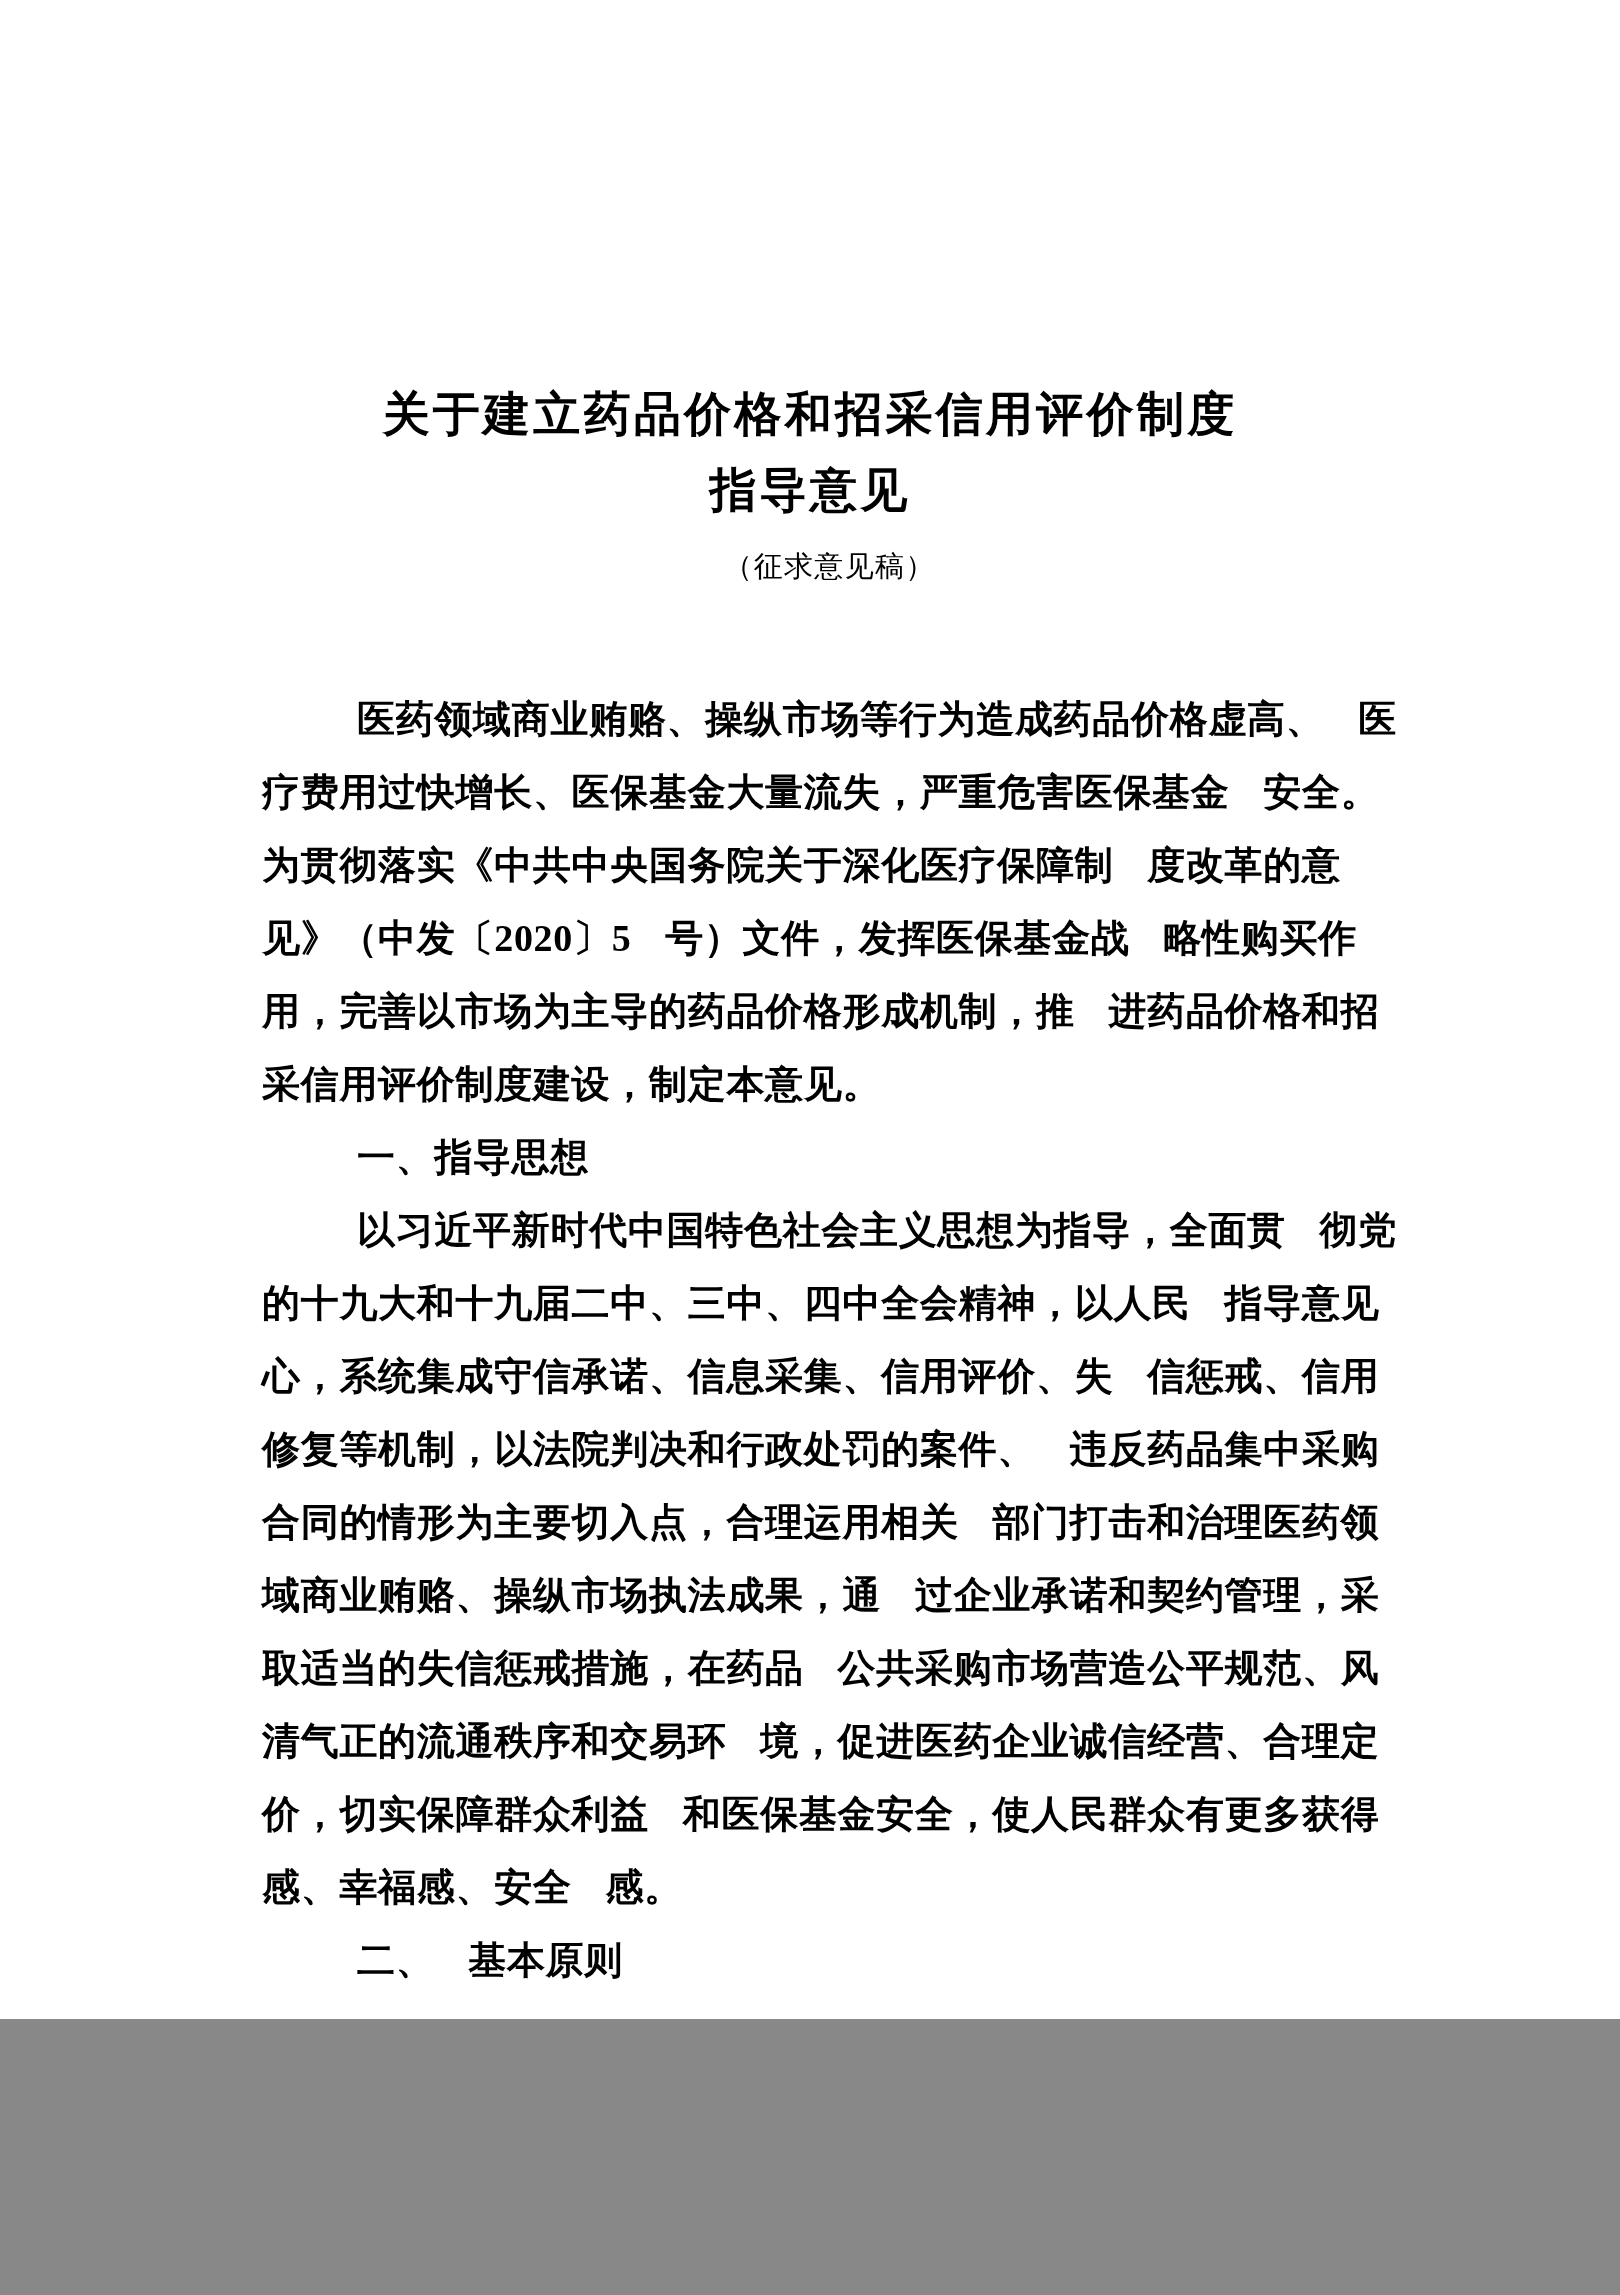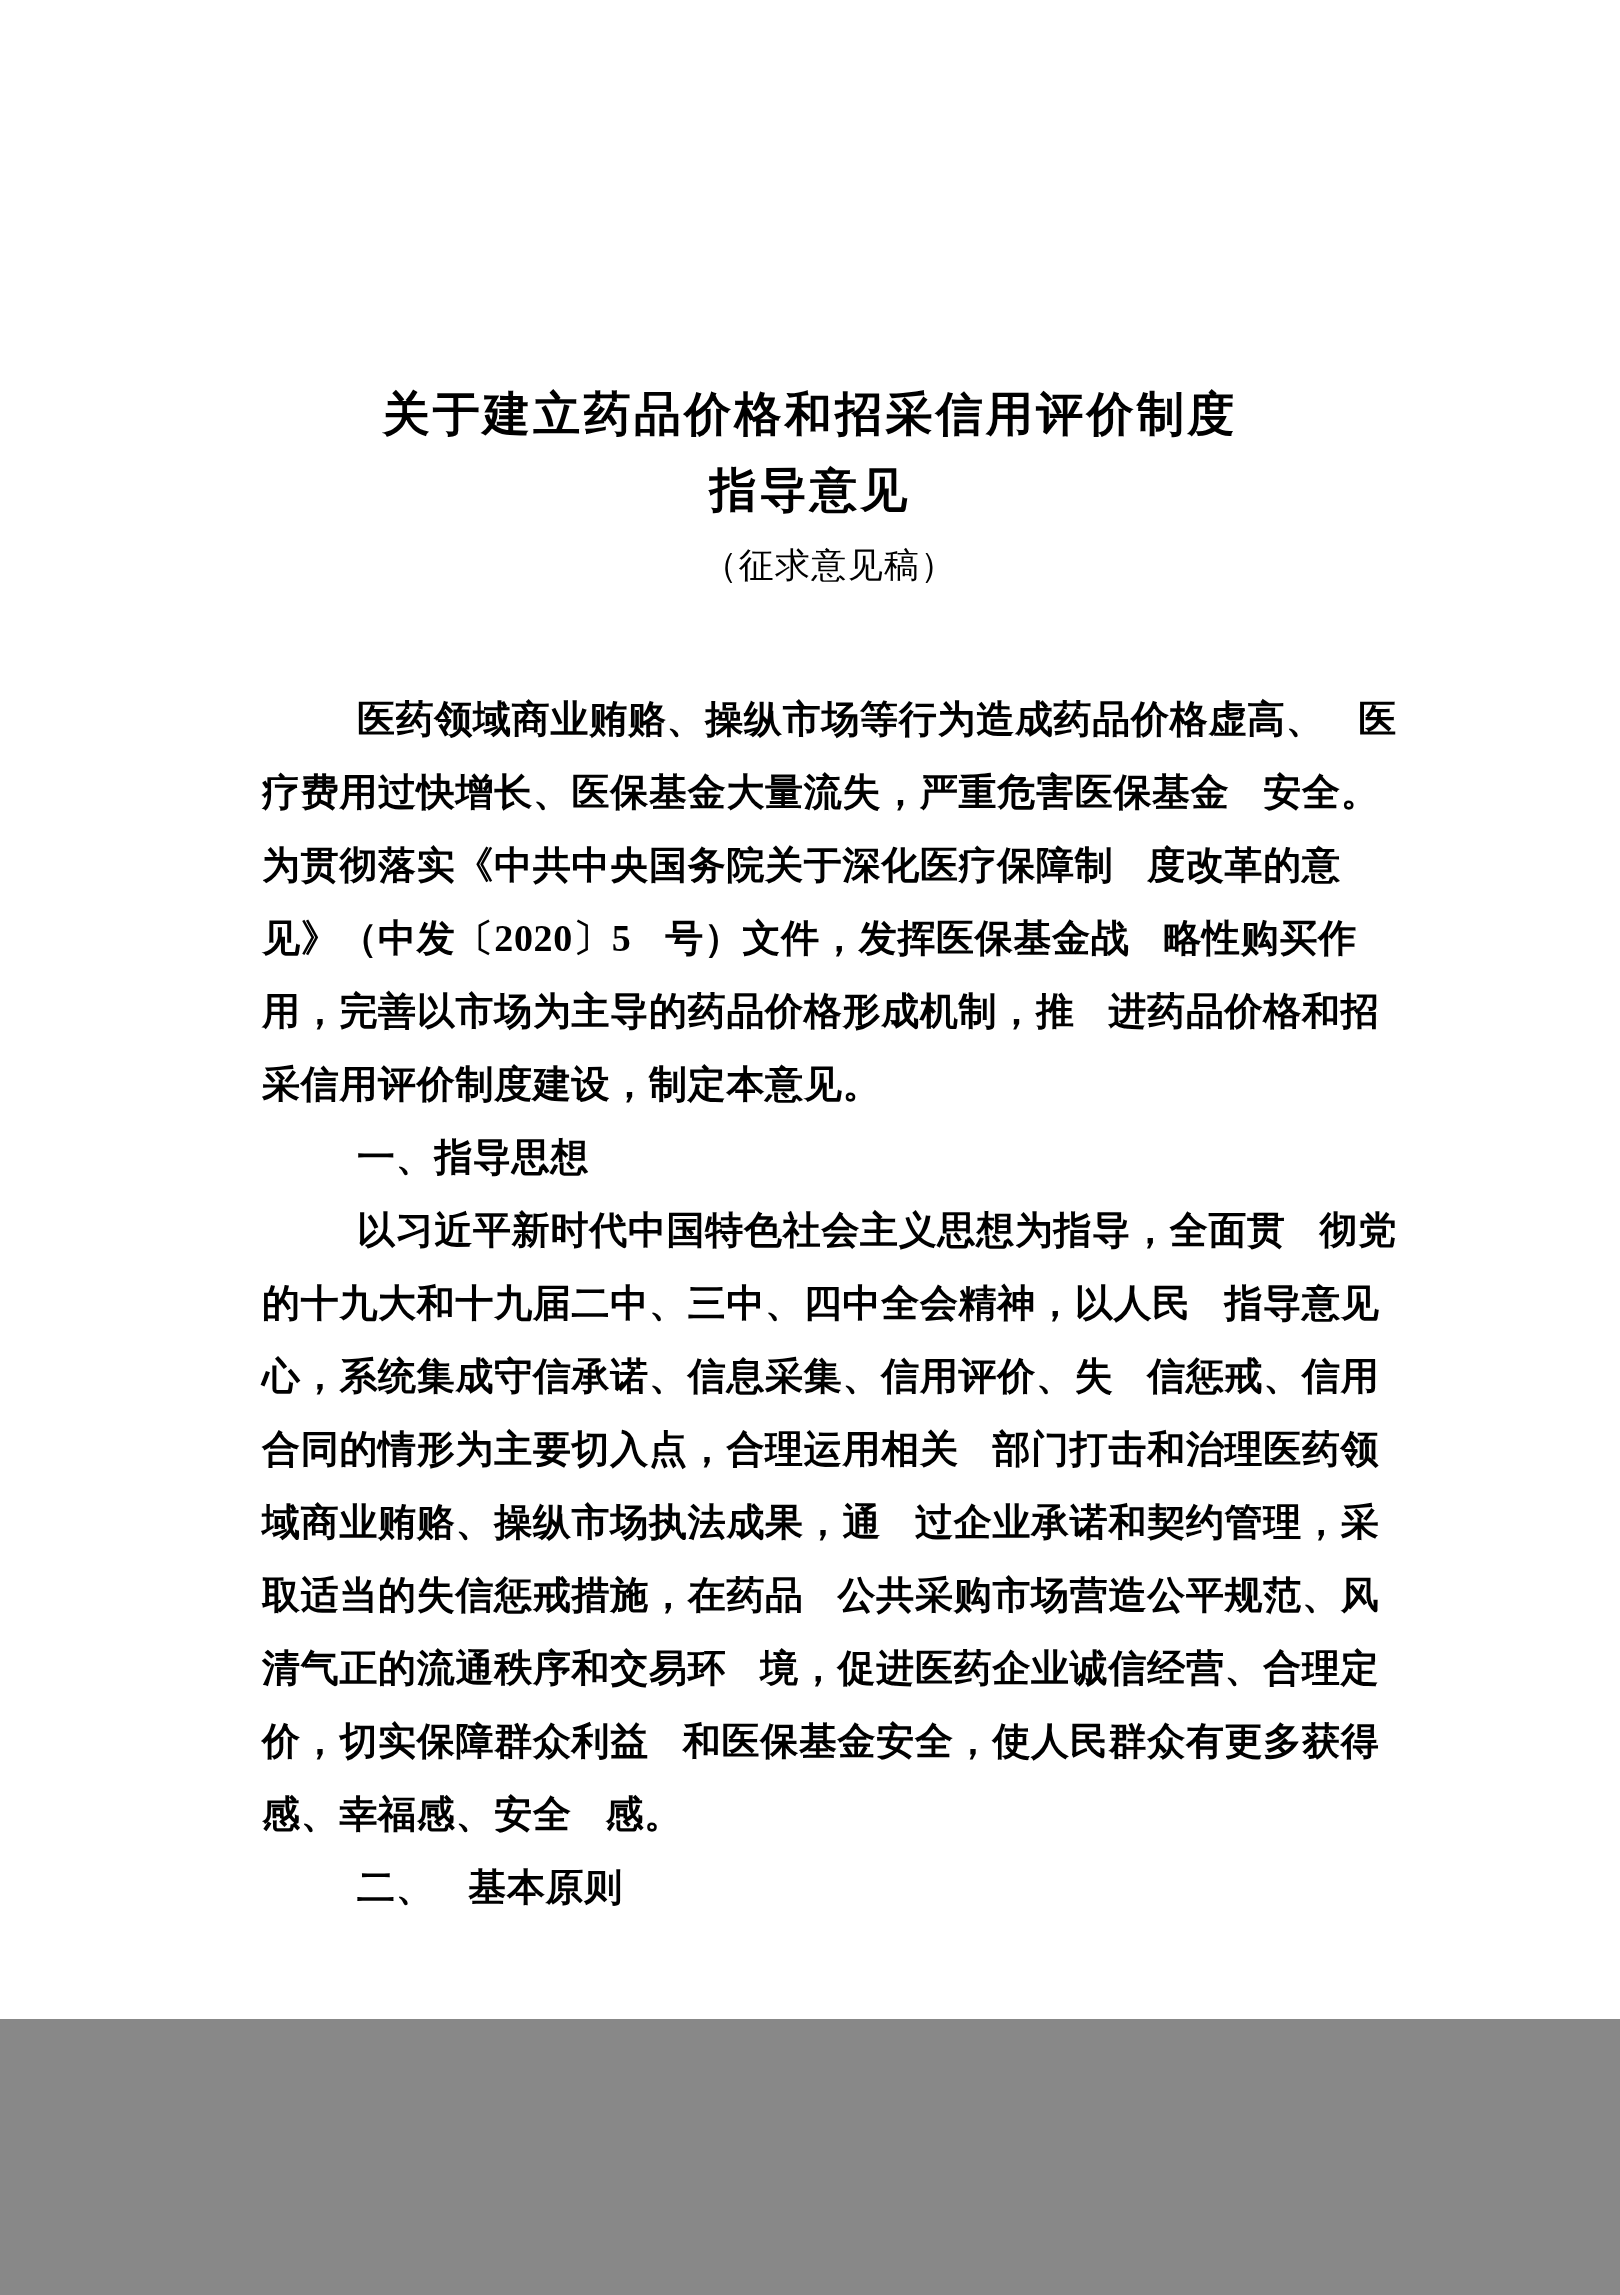--- a/index.html
+++ b/index.html
@@ -23,21 +23,21 @@
   .title-line2 {
     text-align: center;
     font-size: 47px;
     font-weight: bold;
     line-height: 76px;
     letter-spacing: 3.3px;
     white-space: nowrap;
   }
   .subtitle {
     text-align: center;
-    font-size: 35px;
+    font-size: 29px;
     font-weight: normal;
     line-height: 76px;
     letter-spacing: 1.3px;
     white-space: nowrap;
     padding-left: 39px;
   }
   .body-block {
     margin-top: 79px;
     margin-left: 262px;
     width: 1106px;
@@ -67,20 +67,21 @@
     <div class="line indent">医药领域商业贿赂、操纵市场等行为造成药品价格虚高、 医</div>
     <div class="line">疗费用过快增长、医保基金大量流失，严重危害医保基金 安全。</div>
     <div class="line">为贯彻落实《中共中央国务院关于深化医疗保障制 度改革的意</div>
     <div class="line">见》（中发〔2020〕5 号）文件，发挥医保基金战 略性购买作</div>
     <div class="line">用，完善以市场为主导的药品价格形成机制，推 进药品价格和招</div>
     <div class="line">采信用评价制度建设，制定本意见。</div>
     <div class="line indent">一、指导思想</div>
     <div class="line indent">以习近平新时代中国特色社会主义思想为指导，全面贯 彻党</div>
     <div class="line">的十九大和十九届二中、三中、四中全会精神，以人民 指导意见</div>
     <div class="line">心，系统集成守信承诺、信息采集、信用评价、失 信惩戒、信用</div>
+    <div class="line">修复等机制，以法院判决和行政处罚的案件、 违反药品集中采购</div>
     <div class="line">合同的情形为主要切入点，合理运用相关 部门打击和治理医药领</div>
     <div class="line">域商业贿赂、操纵市场执法成果，通 过企业承诺和契约管理，采</div>
     <div class="line">取适当的失信惩戒措施，在药品 公共采购市场营造公平规范、风</div>
     <div class="line">清气正的流通秩序和交易环 境，促进医药企业诚信经营、合理定</div>
     <div class="line">价，切实保障群众利益 和医保基金安全，使人民群众有更多获得</div>
     <div class="line">感、幸福感、安全 感。</div>
     <div class="line indent">二、 基本原则</div>
   </div>
 
 </div>

